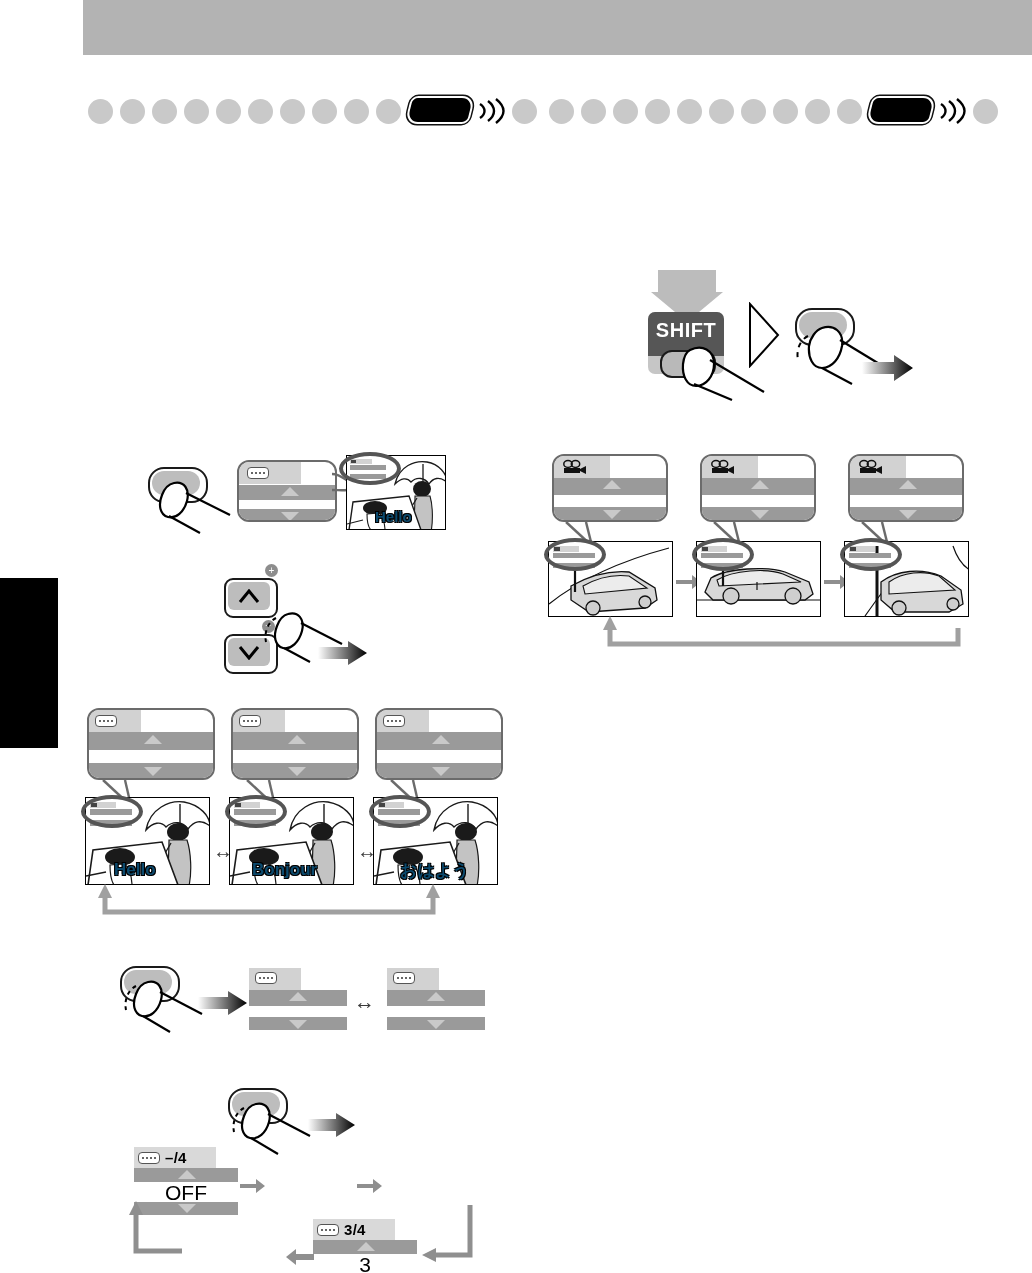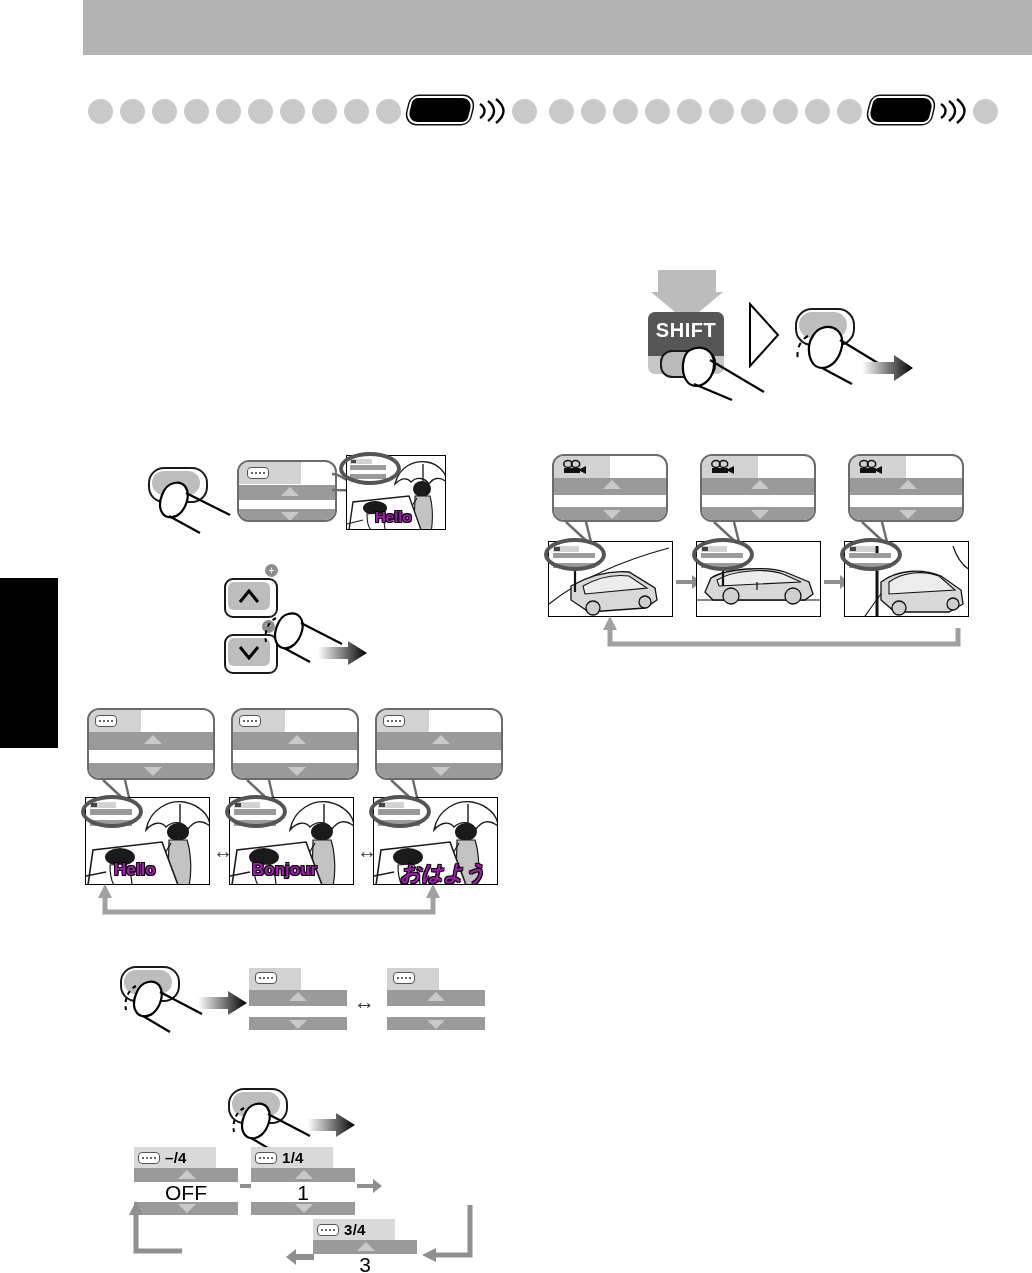--- a/index.html
+++ b/index.html
@@ -39,21 +39,21 @@
   
   .doticon{position:absolute;border:1.6px solid #555;border-radius:4px;background:#fff;
      display:flex;align-items:center;justify-content:center;gap:2px;box-sizing:border-box;}
   .doticon i{display:block;width:2px;height:2px;background:#333;border-radius:50%;}
 
   
   .camicon{position:absolute;}
 
   
   .photo{position:absolute;background:#fff;border:1.5px solid #000;overflow:hidden;box-sizing:border-box;}
-  .photo .cap{position:absolute;font-weight:bold;color:#a21caf;
+  .photo .cap{position:absolute;font-weight:bold;color:#0c4a6e;
       text-shadow:-1px -1px 0 #000,1px -1px 0 #000,-1px 1px 0 #000,1px 1px 0 #000;}
   .mini{position:absolute;}
   .mini .mtitle{position:absolute;left:0;top:0;background:#d2d2d2;}
   .mini .mbar{position:absolute;background:#9a9a9a;}
   .mini .mfield{position:absolute;background:#fff;}
 
   .ellipse{position:absolute;border:4px solid #555;border-radius:50%;background:transparent;box-sizing:border-box;}
 
   
   .vbox{position:absolute;box-sizing:border-box;}
@@ -398,21 +398,21 @@
       <path d="M24,33 C24,42 26,50 28,53 L46,53 C46,42 41,33 38,32 Z" fill="#fff" stroke="#1a1a1a" stroke-width="1.2"></path>
       <path d="M0,44 L20,40" stroke="#1a1a1a" stroke-width="1.3"></path>
     </svg>
     <div class="mini" style="left:4px;top:4px;width:42px;height:26px;">
       <div class="mtitle" style="width:26px;height:6px;"></div>
       <div class="abs" style="left:1px;top:1px;width:6px;height:4px;background:#444;"></div>
       <div class="mbar" style="left:0;top:7px;width:42px;height:6px;"></div>
       <div class="mfield" style="left:0;top:13px;width:42px;height:5px;"></div>
       <div class="mbar" style="left:0;top:18px;width:42px;height:6px;"></div>
     </div>
-    <div class="cap" style="left:26px;top:61px;font-size:21px;font-family:'DejaVu Sans',sans-serif;font-style:italic;">おはよう</div>
+    <div class="cap" style="left:26px;top:61px;font-size:17px;font-family:'DejaVu Sans',sans-serif;">おはよう</div>
   </div>
   <div class="ellipse" style="left:284px;top:95px;width:62px;height:33px;"></div>
 
   <svg class="abs" style="left:10px;top:182px;" width="400" height="40" viewBox="0 0 400 40">
     <path d="M10,14 L10,30 L338,30 L338,14" fill="none" stroke="#a0a0a0" stroke-width="5"></path>
     <polygon points="10,2 3,16 17,16" fill="#a0a0a0"></polygon>
     <polygon points="338,2 331,16 345,16" fill="#a0a0a0"></polygon>
   </svg>
 </div>
 
@@ -507,36 +507,20 @@
     <div class="vup" style="left:0;top:21px;width:104px;height:13px;"></div>
     <div class="tri tri-up" style="left:44px;top:23px;"></div>
     <div class="vmid" style="left:0;top:34px;width:104px;height:21px;">OFF</div>
     <div class="vdn" style="left:0;top:55px;width:104px;height:13px;"></div>
     <div class="tri tri-dn" style="left:44px;top:57px;"></div>
   </div>
   <svg class="abs" style="left:120px;top:34px;" width="26" height="18" viewBox="0 0 26 18">
     <path d="M0,7 L16,7 L16,2 L25,9 L16,16 L16,11 L0,11 Z" fill="#8f8f8f"></path>
   </svg>
 
-  <div class="vbox" style="left:131px;top:4px;width:104px;height:62px;">
-    <div class="vtitle" style="width:82px;">
-      <div class="doticon" style="position:relative;width:22px;height:12px;">
-          <i></i>
-          <i></i>
-          <i></i>
-          <i></i>
-        </div>
-      <span class="lbl">1/4</span>
-    </div>
-    <div class="vup" style="left:0;top:21px;width:104px;height:13px;"></div>
-    <div class="tri tri-up" style="left:44px;top:23px;"></div>
-    <div class="vmid" style="left:0;top:34px;width:104px;height:21px;">1</div>
-    <div class="vdn" style="left:0;top:55px;width:104px;height:13px;"></div>
-    <div class="tri tri-dn" style="left:44px;top:57px;"></div>
-  </div>
   <svg class="abs" style="left:237px;top:34px;" width="26" height="18" viewBox="0 0 26 18">
     <path d="M0,7 L16,7 L16,2 L25,9 L16,16 L16,11 L0,11 Z" fill="#8f8f8f"></path>
   </svg>
 
 
   <svg class="abs" style="left:288px;top:60px;" width="80" height="66" viewBox="0 0 80 66">
     <path d="M62,2 L62,52 L28,52" fill="none" stroke="#8f8f8f" stroke-width="5"></path>
     <polygon points="14,52 28,45 28,59" fill="#8f8f8f"></polygon>
   </svg>
 

